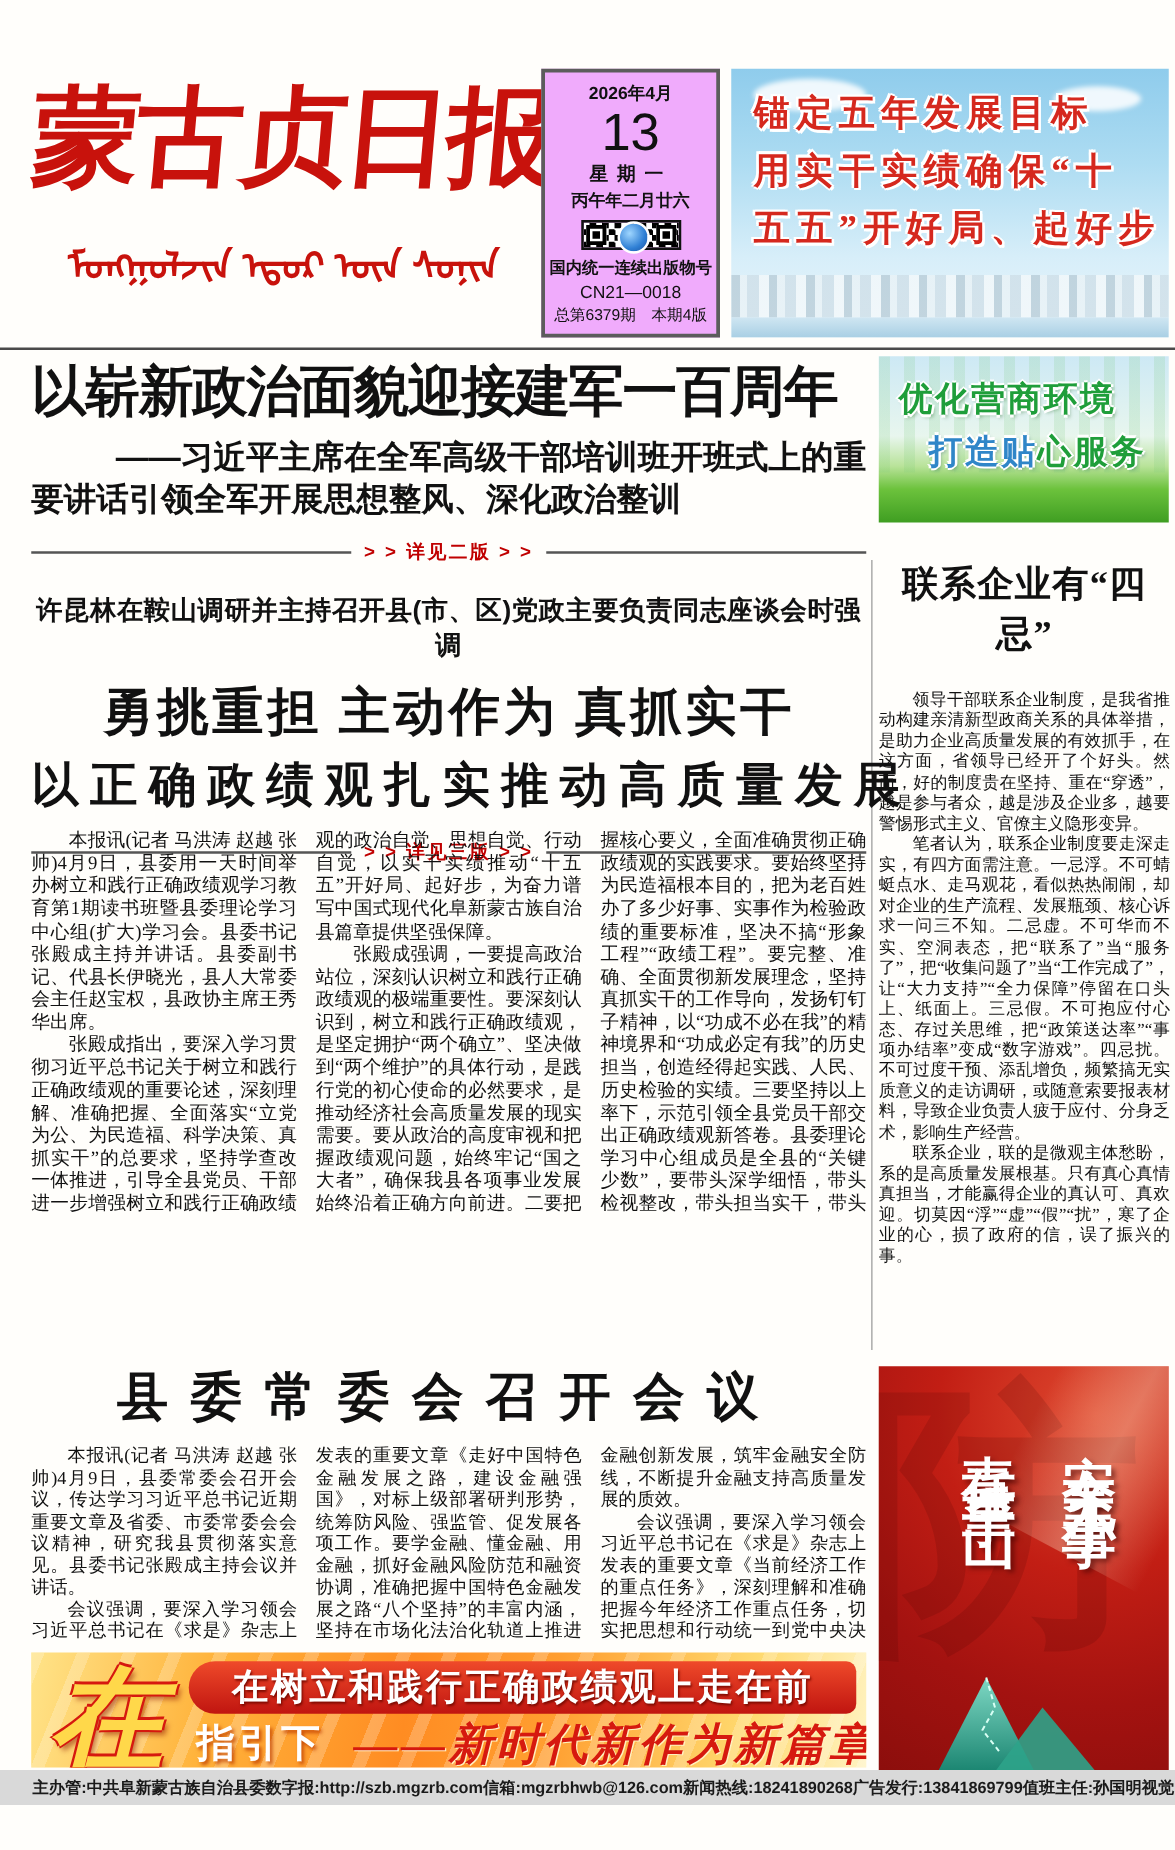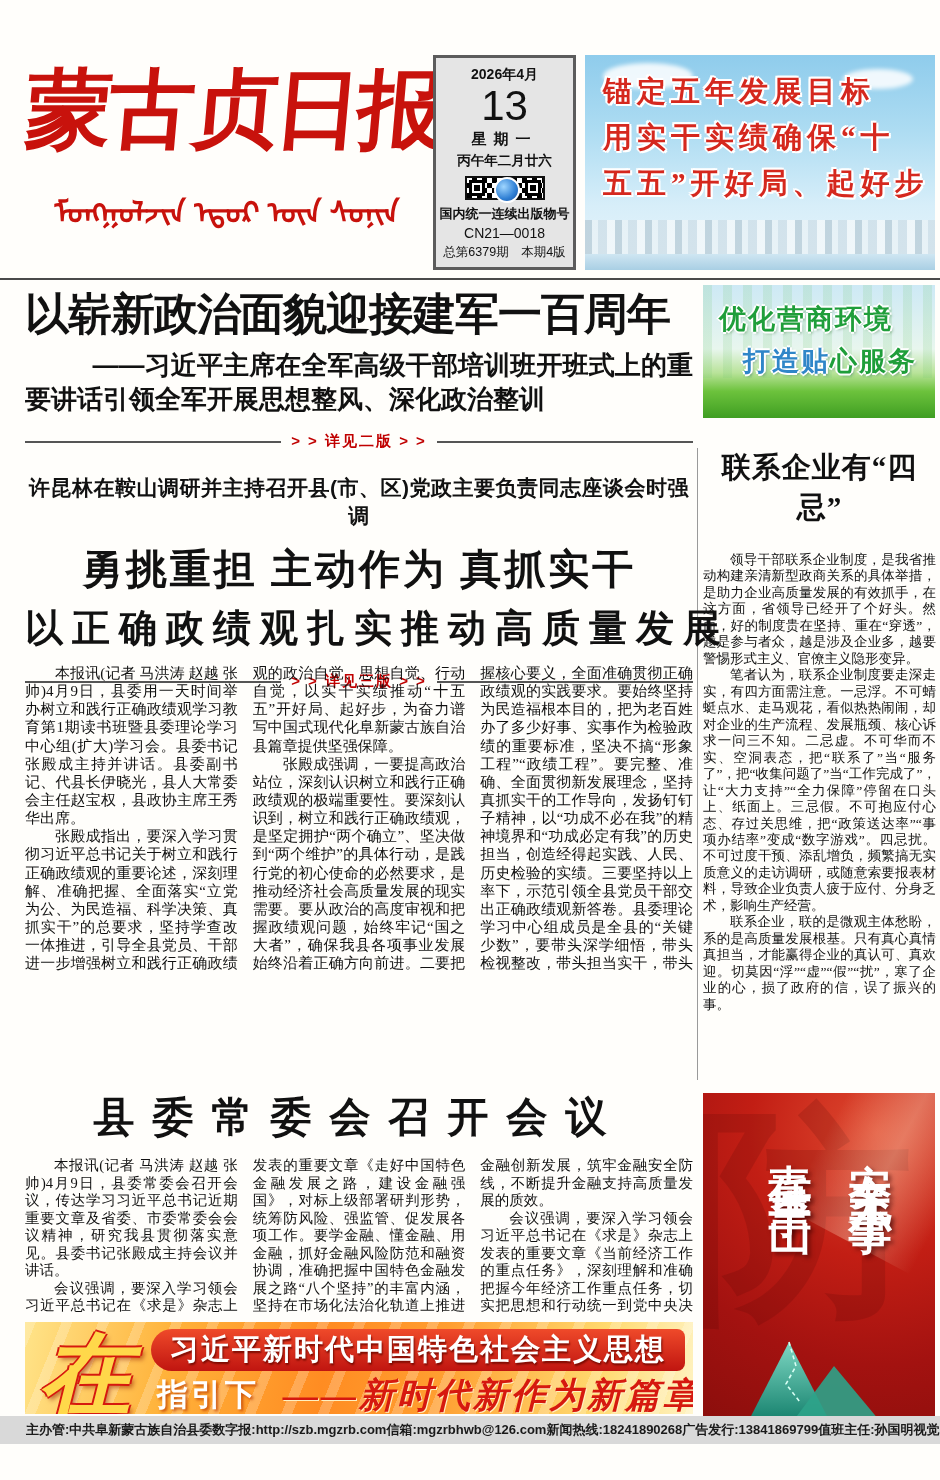--- a/index.html
+++ b/index.html
@@ -7,21 +7,21 @@
         font-family:"Liberation Sans",sans-serif;color:#111;overflow:hidden;}
 
   
   .masthead{position:absolute;left:26px;top:46px;width:402px;height:224px;}
   .masthead-title{font-family:"Liberation Serif",serif;font-weight:bold;font-size:86px;
         line-height:1.5;color:#c8120c;letter-spacing:-3px;transform:skewX(-5deg);white-space:nowrap;}
   .mongolian{margin-top:4px;text-align:center;color:#c8120c;font-size:30px;font-weight:bold;
         letter-spacing:10px;white-space:nowrap;overflow:hidden;}
 
   .date-box{position:absolute;left:433px;top:55px;width:143px;height:215px;border:3px solid #5c5c5c;
-        background:#e5e5e5;display:flex;flex-direction:column;align-items:center;padding:8px 4px 6px;box-sizing:border-box;}
+        background:#f0abfc;display:flex;flex-direction:column;align-items:center;padding:8px 4px 6px;box-sizing:border-box;}
   .db-month{font-size:14px;font-weight:bold;}
   .db-day{font-size:42px;line-height:1.05;}
   .db-week{font-size:15px;font-weight:bold;letter-spacing:7px;margin-top:2px;}
   .db-lunar{font-size:13.5px;font-weight:bold;margin-top:3px;white-space:nowrap;}
   .qr{position:relative;width:76px;height:76px;margin:6px 0 5px;border:2px solid #111;
         background:repeating-conic-gradient(#000 0 25%,#fff 0 50%) 0 0/10px 10px;}
   .qr .finder{position:absolute;width:16px;height:16px;border:3px solid #000;background:#fff;box-sizing:border-box;}
   .qr .finder::after{content:"";position:absolute;left:2px;top:2px;width:6px;height:6px;background:#000;}
   .qr .f1{left:2px;top:2px}.qr .f2{right:2px;top:2px}.qr .f3{left:2px;bottom:2px}
   .qr .globe{position:absolute;left:50%;top:50%;width:22px;height:22px;margin:-11px 0 0 -11px;border-radius:50%;
@@ -241,21 +241,21 @@
       </defs>
       <polygon points="55,2 95,80 15,80" fill="url(#mg)"></polygon>
       <polygon points="100,26 145,80 60,80" fill="#2ea389" opacity="0.9"></polygon>
       <polyline points="55,2 62,26 52,44 66,62" fill="none" stroke="#d8fff4" stroke-width="1.6" stroke-dasharray="4 3"></polyline>
     </svg>
   </div>
 
   <div class="bottom-banner">
     <div class="bb-zai">在</div>
     <div class="bb-band">
-      <span class="bb-l1">习近平新时代中国特色社会主义思想</span>
+      <span class="bb-l1">在树立和践行正确政绩观上走在前</span>
     </div>
     <div class="bb-l2">指引下</div>
     <div class="bb-l3">——新时代新作为新篇章</div>
   </div>
 
   <div class="footer">
     <span>主办管:中共阜新蒙古族自治县委</span>
     <span>数字报:http://szb.mgzrb.com</span>
     <span>信箱:mgzrbhwb@126.com</span>
     <span>新闻热线:18241890268</span>

